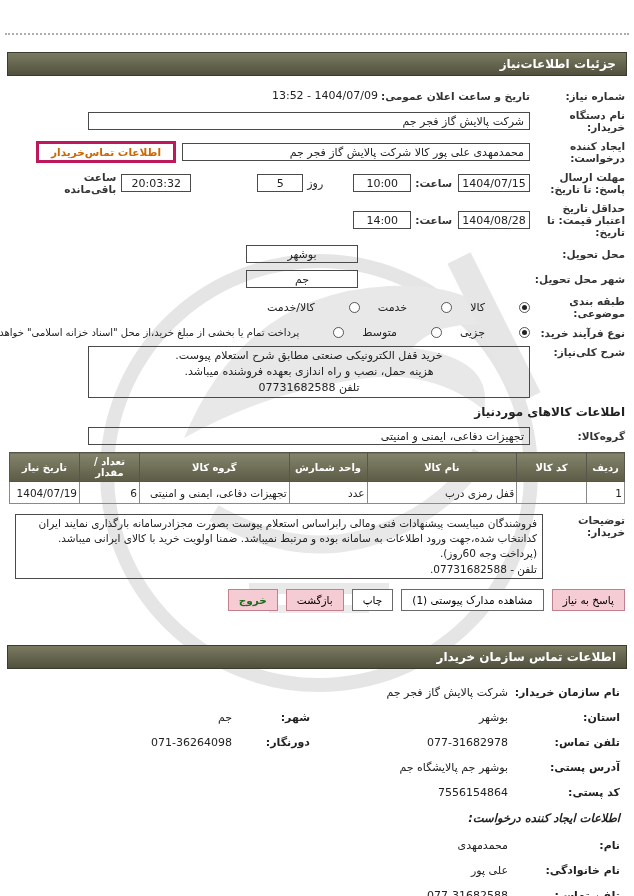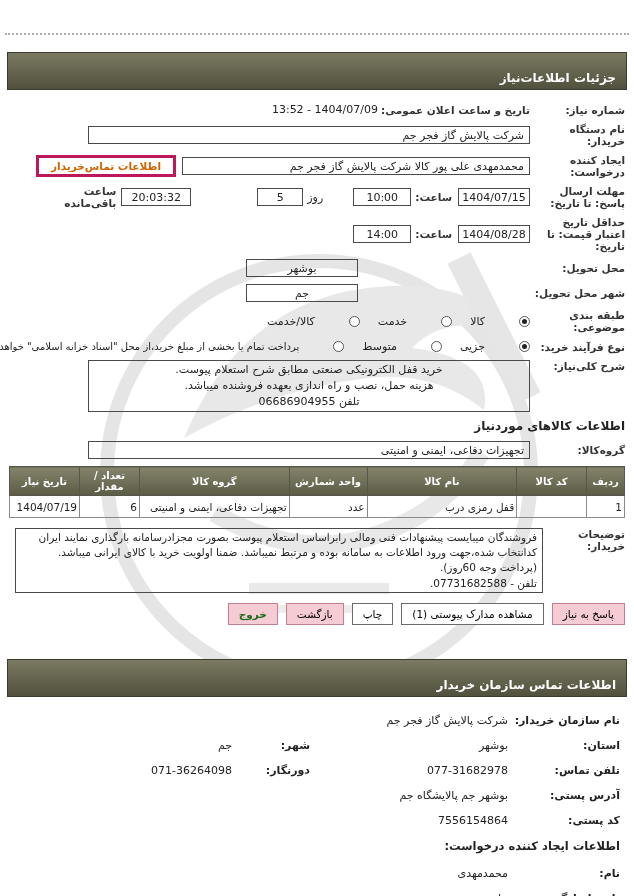--- a/index.html
+++ b/index.html
@@ -12,21 +12,21 @@
   .page { position:relative; width:634px; height:896px; }
 
   
   .watermark { position:absolute; top:150px; right:50px; z-index:0; opacity:.42; pointer-events:none; }
 
   .content { position:relative; z-index:1; }
 
   .dotline { border-top:2px dotted #adadad; margin:33px 5px 0 5px; }
 
   .bar {
-    margin:17px 7px 9px 7px; padding:18px 10px;
+    margin:17px 7px 9px 7px; padding:4px 10px;
     background:linear-gradient(180deg,#7b7b62,#50503d);
     border:1px solid #3c3c2e;
     color:#fff; font-size:12px; font-weight:bold; height:24px;
   }
   .bar2 { margin-top:34px; }
 
   .form { padding:4px 9px 0 9px; font-size:11px; }
   .row { display:flex; align-items:center; margin-bottom:7px; }
   .row.top { align-items:flex-start; }
   .lbl { font-weight:bold; color:#333; font-size:10.5px; flex:none; }
@@ -79,21 +79,21 @@
     border:1px solid #6a6a6a; background:#ffffff; padding:0 10px; cursor:pointer;
   }
   .btn.pink { background:#f6ccd4; border:1px solid #c2808e; }
   .btn.exit { color:#1a6b1a; font-weight:bold; }
 
   .contact { padding:8px 14px 0 10px; }
   .crow { display:flex; margin-bottom:12px; font-size:11px; align-items:flex-start; }
   .clbl { width:112px; font-weight:bold; color:#222; flex:none; }
   .cval { width:198px; flex:none; }
   .clbl2 { width:78px; font-weight:bold; color:#222; flex:none; }
-  .ctitle { font-weight:bold; font-size:11.5px; margin:4px 0 14px 0; }
+  .ctitle { font-weight:bold; font-size:11.5px; margin:4px 0 14px 0;font-style:italic; }
 </style>
 </head>
 <body>
 
 <div class="page">
 
   <svg class="watermark" width="520" height="540" viewBox="0 0 520 540">
     <circle cx="255" cy="290" r="212" fill="none" stroke="#c2c2c2" stroke-width="14"></circle>
     <path d="M120 255 q60 -145 205 -152 q85 -4 115 42 q-62 -12 -92 20 q82 10 72 62 q-52 -42 -124 -31 q-92 12 -176 59 z" fill="#c9c9c9"></path>
     <path d="M150 330 q105 62 205 2 q42 -26 62 -62" fill="none" stroke="#c9c9c9" stroke-width="18"></path>
@@ -184,21 +184,21 @@
         <span class="opt" style="margin-left:0">
           <span class="radio"></span>
           <span class="treasury-text">پرداخت تمام یا بخشی از مبلغ خرید،از محل "اسناد خزانه اسلامی" خواهد بود.</span>
         </span>
       </div>
 
       <div class="row top">
         <span class="lbl w95">شرح کلی‌نیاز:</span>
         <div class="box desc-box multibox">خرید قفل الکترونیکی صنعتی مطابق شرح استعلام پیوست.
 هزینه حمل، نصب و راه اندازی بعهده فروشنده میباشد.
-تلفن 06686904955</div>
+تلفن 07731682588</div>
       </div>
 
       <div class="section-title">اطلاعات کالاهای موردنیاز</div>
 
       <div class="row">
         <span class="lbl w95">گروه‌کالا:</span>
         <div class="box" style="width:442px">تجهیزات دفاعی، ایمنی و امنیتی</div>
       </div>
 
       <table>

